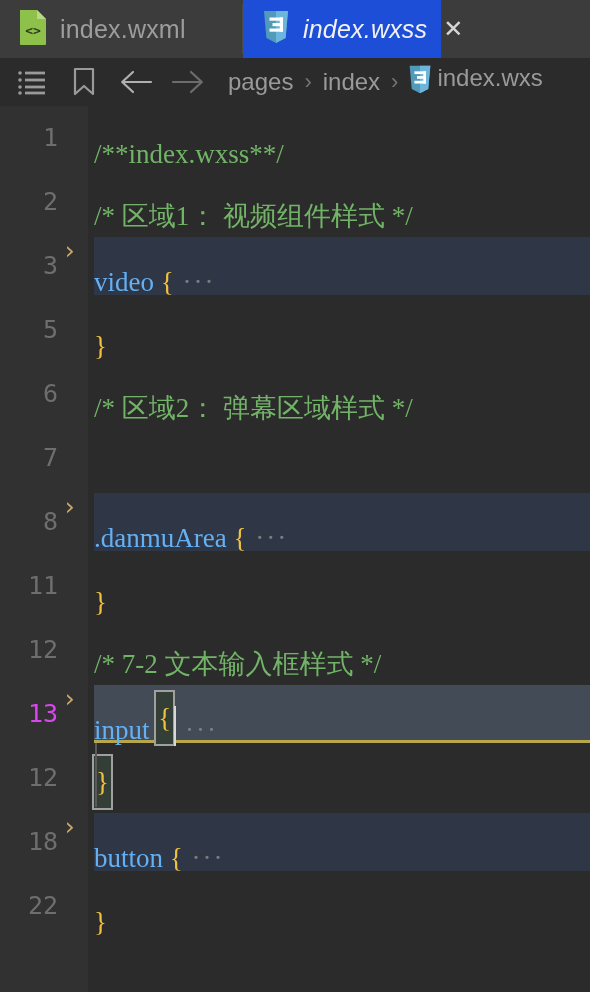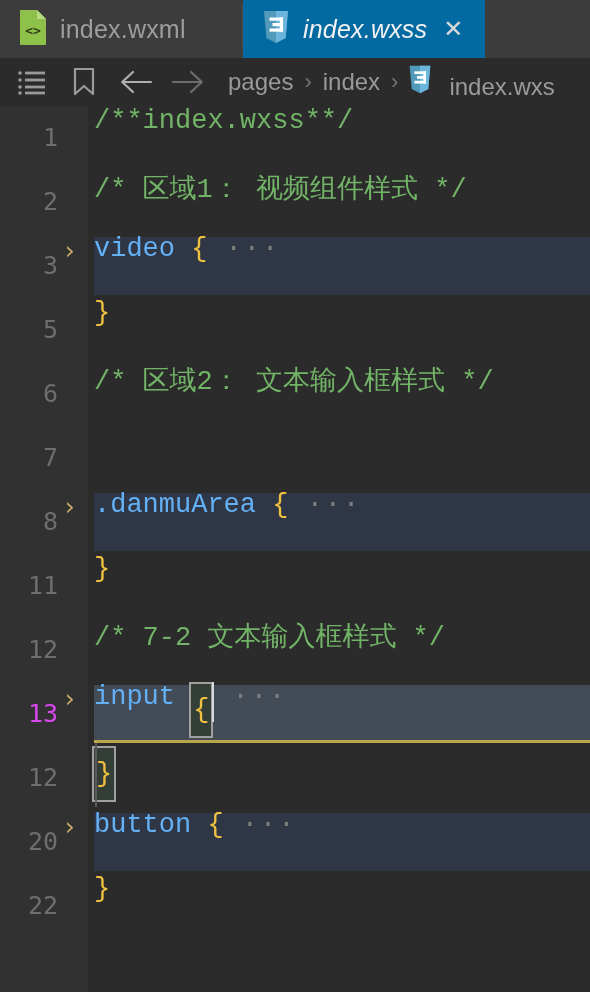--- a/index.html
+++ b/index.html
@@ -36,22 +36,22 @@
     padding: 0 18px;
     position: relative;
     flex: 0 0 auto;
     height: 58px;
   }
   .tab.inactive {
     background: #3c3c3c;
     width: 243px;
   }
   .tab.active {
-    background: #0369a1;
-    width: 242px;
+    background: #1d4ed8;
+    width: 198px;
   }
   .tab.inactive::after {
     content: "";
     position: absolute;
     right: 0; top: 4px; bottom: 4px;
     width: 1px;
     background: #4a4a4a;
   }
   .tab-rest {
     flex: 1 1 auto;
@@ -108,22 +108,22 @@
     overflow: hidden;
   }
   .crumb { padding: 0 2px; }
   .crumb-sep {
     color: #757575;
     padding: 0 9px;
     font-size: 22px;
   }
   .crumb-file {
     display: flex;
-    align-items: flex-end;
-    gap: 16px;
+    align-items: flex-start;
+    gap: 4px;
   }
 
   
   .editor {
     position: relative;
     height: 886px;
     background: #2b2b2b;
     overflow: hidden;
   }
 
@@ -163,22 +163,22 @@
     line-height: 30px;
   }
 
   .code {
     position: absolute;
     left: 94px;
     right: 0;
     top: 0;
     height: 64px;
     display: flex;
-    align-items: flex-start;
-    font-family: Liberation Mono, monospace;
+    align-items: flex-end;
+    font-family: Liberation Serif, serif;
     font-size: 27px;
     white-space: pre;
   }
 
   
   .selband {
     position: absolute;
     left: 94px;
     right: 0;
     top: 3px;
@@ -328,21 +328,21 @@
           <div class="lnum">3</div>
           <div class="fold">›</div>
           <div class="code"><span class="tok-sel">video </span><span class="tok-punct">{</span><span class="tok-fold"> ···</span></div>
         </div>
         <div class="line">
           <div class="lnum">5</div>
           <div class="code"><span class="tok-punct">}</span></div>
         </div>
         <div class="line">
           <div class="lnum">6</div>
-          <div class="code"><span class="tok-comment">/* 区域2： 文本输入框样式 */</span></div>
+          <div class="code"><span class="tok-comment">/* 区域2： 弹幕区域样式 */</span></div>
         </div>
         <div class="line">
           <div class="lnum">7</div>
         </div>
         <div class="line">
           <div class="selband"></div>
           <div class="lnum">8</div>
           <div class="fold">›</div>
           <div class="code"><span class="tok-sel">.danmuArea </span><span class="tok-punct">{</span><span class="tok-fold"> ···</span></div>
         </div>
@@ -359,21 +359,21 @@
           <div class="lnum current">13</div>
           <div class="fold">›</div>
           <div class="code"><span class="tok-sel">input </span><span class="tok-punct bracket-box">{</span><span class="caret"></span><span class="tok-fold"> ···</span></div>
         </div>
         <div class="line">
           <div class="lnum">12</div>
           <div class="code"><span class="tok-punct bracket-box">}</span></div>
         </div>
         <div class="line">
           <div class="selband"></div>
-          <div class="lnum">20</div>
+          <div class="lnum">18</div>
           <div class="fold">›</div>
           <div class="code"><span class="tok-sel">button </span><span class="tok-punct">{</span><span class="tok-fold"> ···</span></div>
         </div>
         <div class="line">
           <div class="lnum">22</div>
           <div class="code"><span class="tok-punct">}</span></div>
         </div>
       </div>
   <div class="indent-guide" style="left: 95px; top: 637px; height: 64px;"></div>
     </div>

